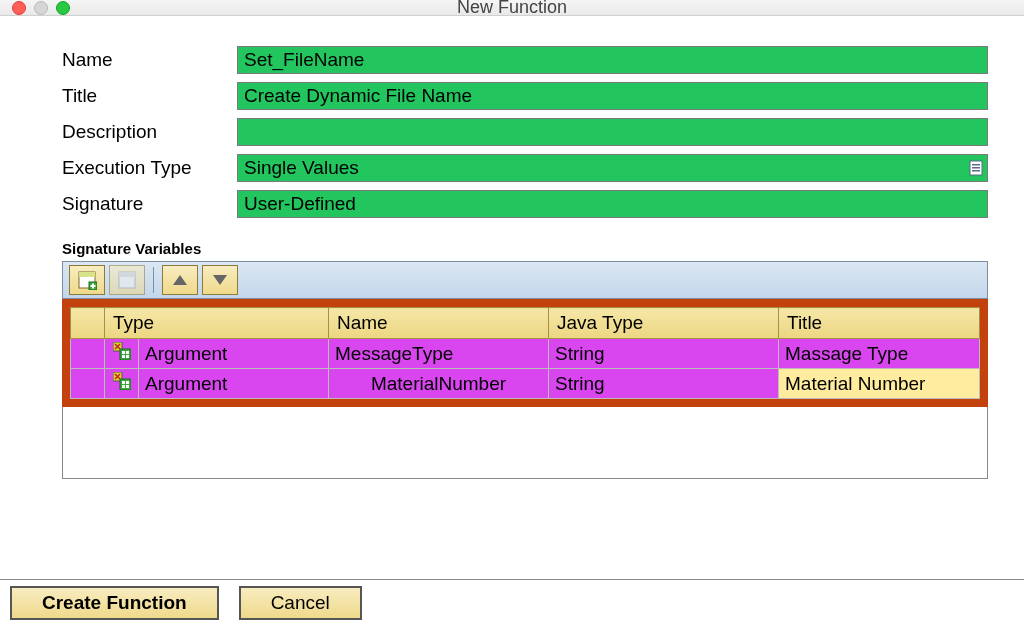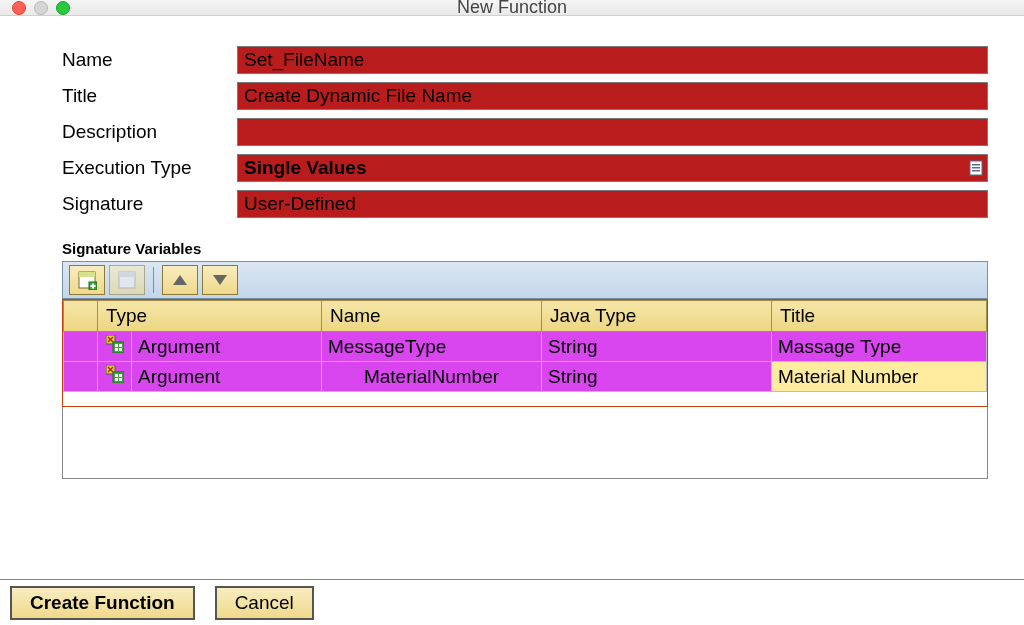--- a/index.html
+++ b/index.html
@@ -45,21 +45,21 @@
     width: 175px;
     font-size: 19px;
     color: #000;
   }
   .form-input {
     flex: 1;
     height: 28px;
     border: 1px solid #7a7a7a;
     padding: 2px 6px;
     font-size: 19px;
-    background: #b91c1c;
+    background: #22c55e;
     font-family: inherit;
   }
   .form-input-wrap { flex:1; position: relative; display:flex;}
   .dropdown-icon {
     position: absolute;
     right: 4px;
     top: 50%;
     transform: translateY(-50%);
     width: 16px; height: 20px;
     display: flex; align-items: center; justify-content: center;
@@ -82,21 +82,21 @@
     width: 36px; height: 30px;
     background: linear-gradient(#f8ecc0,#efd98b);
     border: 1px solid #8c7a3a;
     display: flex;
     align-items: center; justify-content: center;
     cursor: pointer;
   }
   .tb-btn.disabled { opacity:.55; cursor:default; }
   .tb-sep { width:1px; height:26px; background:#7a8fa6; margin:0 4px;}
   .table-wrap {
-    border: 1px solid #c2410c;
+    border: 8px solid #c2410c;
     margin-top: 0;
     height: 108px;
     display:flex;
     flex-direction:column;
   }
   .tbl { width:100%; border-collapse: collapse; flex:0 0 auto;}
   .tbl th {
     background: linear-gradient(#f5e7a8,#ecd681);
     border: 1px solid #a5904a;
     text-align: left;
@@ -140,21 +140,21 @@
     height: 46px;
     border-top: 1px solid #888;
     display: flex;
     align-items: center;
     padding: 0 10px;
     gap: 20px;
     background:#fff;
   }
   .bbtn {
     height: 34px;
-    padding: 0 18px;
+    padding: 0 30px;
     background: linear-gradient(#f8ecc0,#efd98b);
     border: 2px solid #555;
     font-size: 19px;
     font-family: inherit;
     cursor: pointer;
   }
   .bbtn.primary{ font-weight:bold;}
 </style>
 </head>
 <body>
@@ -178,21 +178,21 @@
     <div class="form-label">Title</div>
     <input class="form-input" value="Create Dynamic File Name" style="">
   </div>
   <div class="form-row">
     <div class="form-label">Description</div>
     <input class="form-input" value="" style="">
   </div>
   <div class="form-row">
     <div class="form-label">Execution Type</div>
     <div class="form-input-wrap">
-      <input class="form-input" style="padding-right: 24px; font-weight: bold;" value="Single Values">
+      <input class="form-input" style="padding-right: 24px;" value="Single Values">
       <span class="dropdown-icon">
         <svg width="14" height="16" viewBox="0 0 14 16">
             <rect x="1" y="1" width="12" height="14" fill="#fff" stroke="#5a6b88"></rect>
             <rect x="3" y="4" width="8" height="1.5" fill="#5a6b88"></rect>
             <rect x="3" y="7" width="8" height="1.5" fill="#5a6b88"></rect>
             <rect x="3" y="10" width="8" height="1.5" fill="#5a6b88"></rect>
           </svg>
       </span>
     </div>
   </div>

